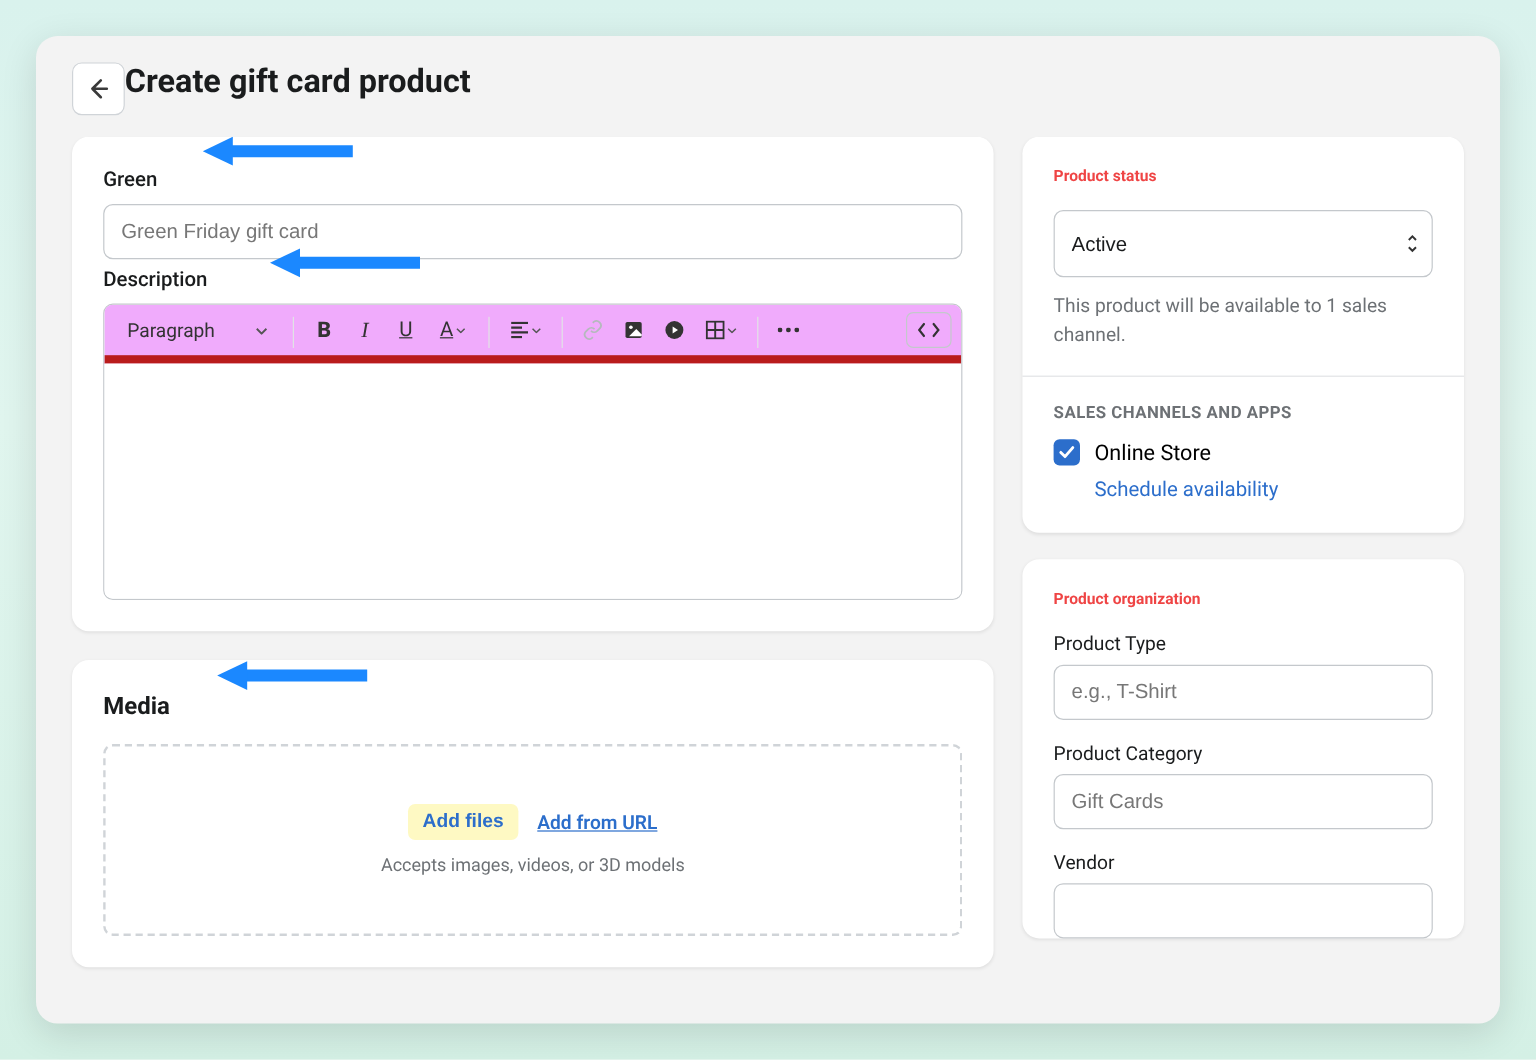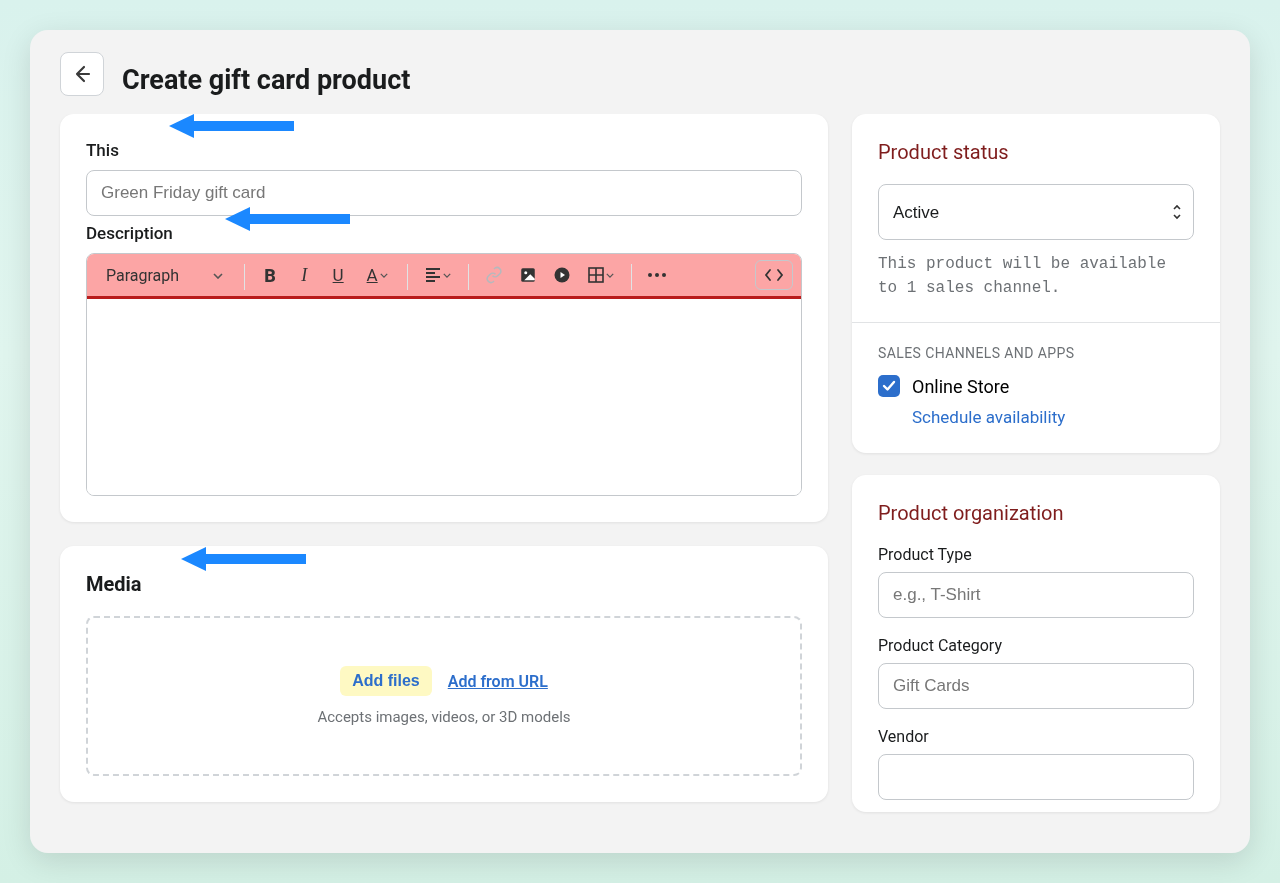--- a/index.html
+++ b/index.html
@@ -15,23 +15,22 @@
     background: #f3f3f3;
     border-radius: 18px;
     box-shadow: 0 8px 30px rgba(0,0,0,0.12);
     width: 100%;
     height: 100%;
     overflow: hidden;
     position: relative;
   }
   .header {
     display: flex;
-    align-items: flex-end;
+    align-items: flex-start;
     padding: 22px 30px 18px 30px;
-    gap: 18px;
   }
   .back-btn {
     width: 44px;
     height: 44px;
     border: 1px solid #d0d4d8;
     border-radius: 8px;
     background: #fff;
     display: flex;
     align-items: center;
     justify-content: center;
@@ -77,23 +76,23 @@
   .desc-wrap { margin-top: 7px; }
   .rte {
     border: 1px solid #c4c8cc;
     border-radius: 8px;
     overflow: hidden;
   }
   .rte-toolbar {
     display: flex;
     align-items: flex-end;
     padding: 6px 8px;
-    border-bottom: 3px solid #b91c1c;
+    border-bottom: 7px solid #b91c1c;
     gap: 4px;
-    background: #fca5a5;
+    background: #f0abfc;
   }
   .rte-format-select {
     display: flex;
     align-items: center;
     gap: 34px;
     padding: 4px 10px;
     border-radius: 6px;
     cursor: pointer;
     font-size: 16px;
     color: #333;
@@ -168,23 +167,23 @@
     font-size: 16px;
     font-weight: 600;
     text-decoration: underline;
     cursor: pointer;
   }
   .dz-hint {
     font-size: 15px;
     color: #6d7175;
   }
   .side-title {
-    font-size: 20px;
-    font-weight: 400;
-    color: #7f1d1d;
+    font-size: 13px;
+    font-weight: 700;
+    color: #ef4444;
     margin-bottom: 20px;
   }
   .select-wrap {
     position: relative;
   }
   .select {
     width: 100%;
     height: 56px;
     border: 1px solid #c4c8cc;
     border-radius: 8px;
@@ -201,26 +200,25 @@
     top: 50%;
     transform: translateY(-50%);
     pointer-events: none;
     color: #333;
   }
   .helper {
     font-size: 16px;
     color: #6d7175;
     margin-top: 12px;
     line-height: 1.5;
-    font-family: Liberation Mono, monospace;
   }
   .divider { height:1px; background:#e1e3e5; margin: 22px -26px; }
   .subhead {
     font-size: 14px;
-    font-weight: 400;
+    font-weight: 700;
     letter-spacing: 0.4px;
     color: #6d7175;
     margin-bottom: 14px;
   }
   .channel-row {
     display: flex;
     align-items: center;
     gap: 12px;
   }
   .checkbox {
@@ -262,21 +260,21 @@
         </svg>
     </div>
     <h1 class="page-title">Create gift card product</h1>
   </div>
 
   <div class="content">
 
     <div class="main-col">
 
       <div class="card" style="position:relative;">
-        <label class="field-label">This</label>
+        <label class="field-label">Green</label>
         <input class="text-input" type="text" placeholder="Green Friday gift card" style="">
 
         <div class="desc-wrap">
           <label class="field-label">Description</label>
           <div class="rte">
             <div class="rte-toolbar">
               <div class="rte-format-select">
                 <span>Paragraph</span>
                 <svg width="10" height="6" viewBox="0 0 10 6">
                     <path d="M1 1 L5 5 L9 1" stroke="#555" stroke-width="1.6" fill="none"></path>
@@ -402,21 +400,21 @@
           <div class="checkbox">
             <svg width="14" height="12" viewBox="0 0 14 12">
                 <path d="M2 6 L5.5 9.5 L12 2" stroke="#fff" stroke-width="2.4" fill="none" stroke-linecap="round" stroke-linejoin="round"></path>
               </svg>
           </div>
           <span class="channel-label">Online Store</span>
         </div>
         <a class="schedule-link">Schedule availability</a>
       </div>
 
-      <div class="card" style="padding-bottom:12px;">
+      <div class="card" style="padding-bottom:0;">
         <div class="side-title">Product organization</div>
         <div class="org-field">
           <label class="org-label">Product Type</label>
           <input class="text-input" type="text" placeholder="e.g., T-Shirt" style="">
         </div>
         <div class="org-field">
           <label class="org-label">Product Category</label>
           <input class="text-input" type="text" placeholder="Gift Cards" style="">
         </div>
         <div class="org-field" style="margin-bottom:0;">

